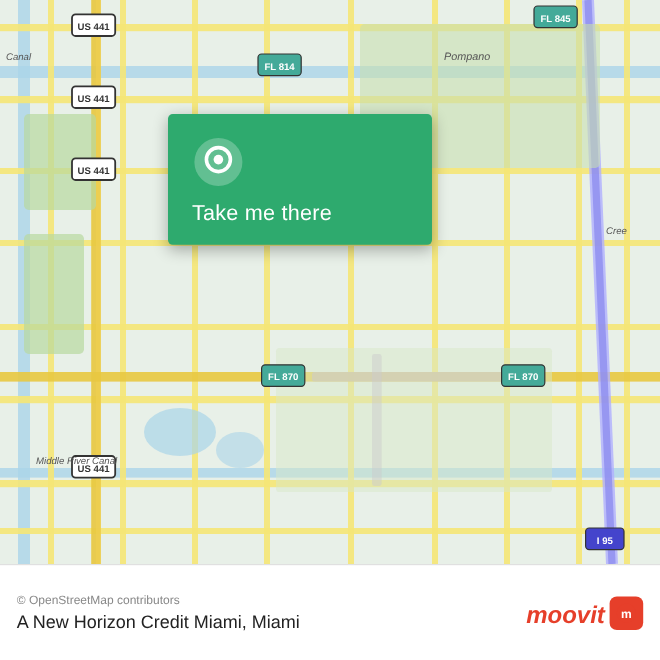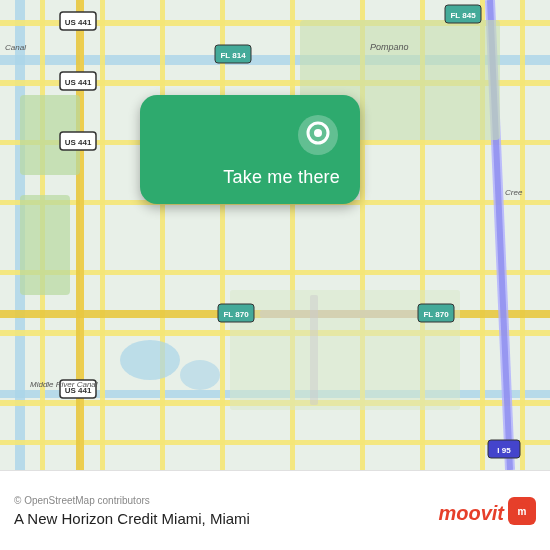--- a/index.html
+++ b/index.html
@@ -25,25 +25,25 @@
       height: 100%;
     }
 
     
     .location-card {
       position: absolute;
       top: 95px;
       left: 140px;
       width: 220px;
       background-color: #2eaa6e;
-      border-radius: 17px;
+      border-radius: 4px;
       padding: 18px 20px 16px;
       display: flex;
       flex-direction: column;
-      align-items: flex-end;
+      align-items: flex-start;
       box-shadow: 0 4px 12px rgba(0,0,0,0.3);
     }
 
     .pin-icon {
       width: 44px;
       height: 44px;
       margin-bottom: 10px;
     }
 
     .take-me-btn {

